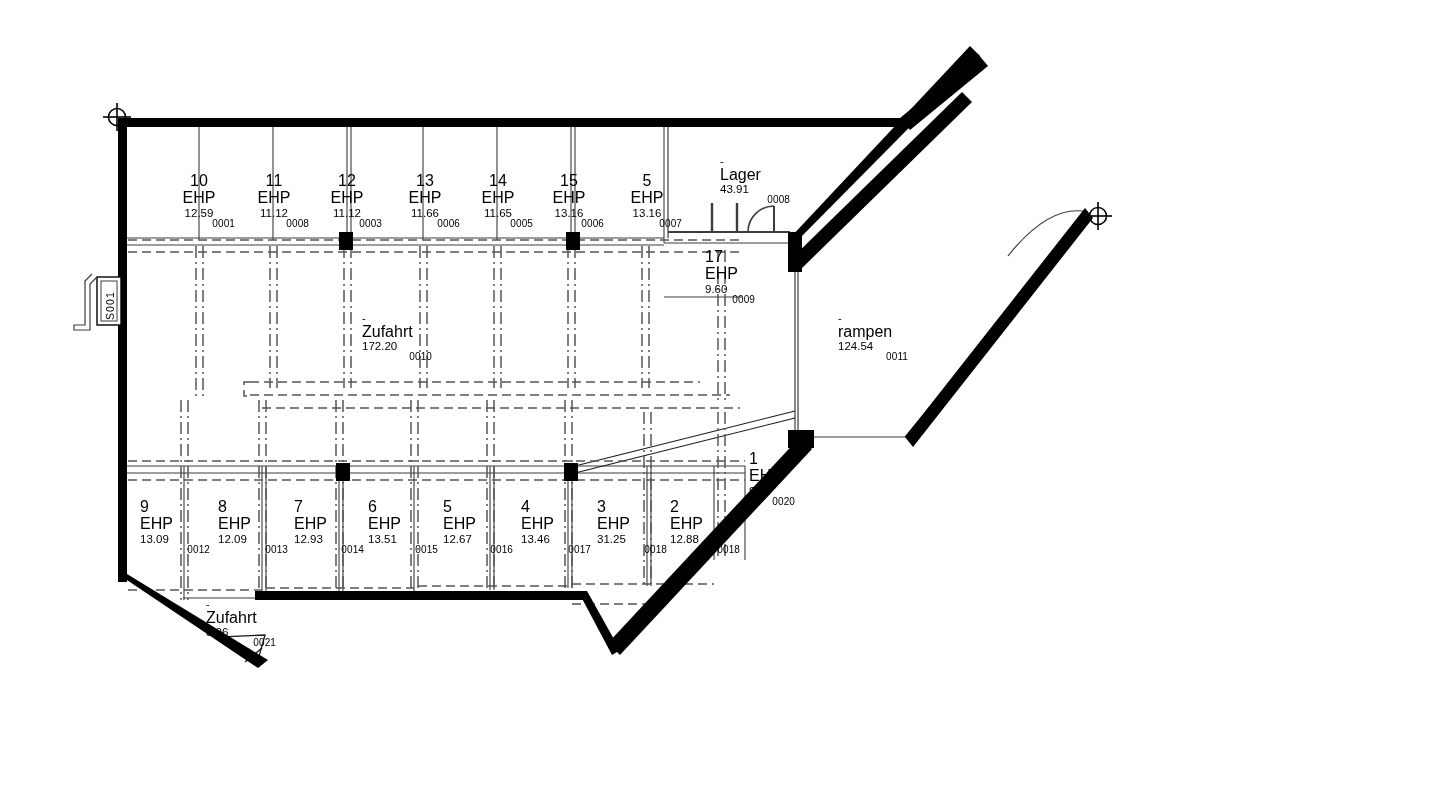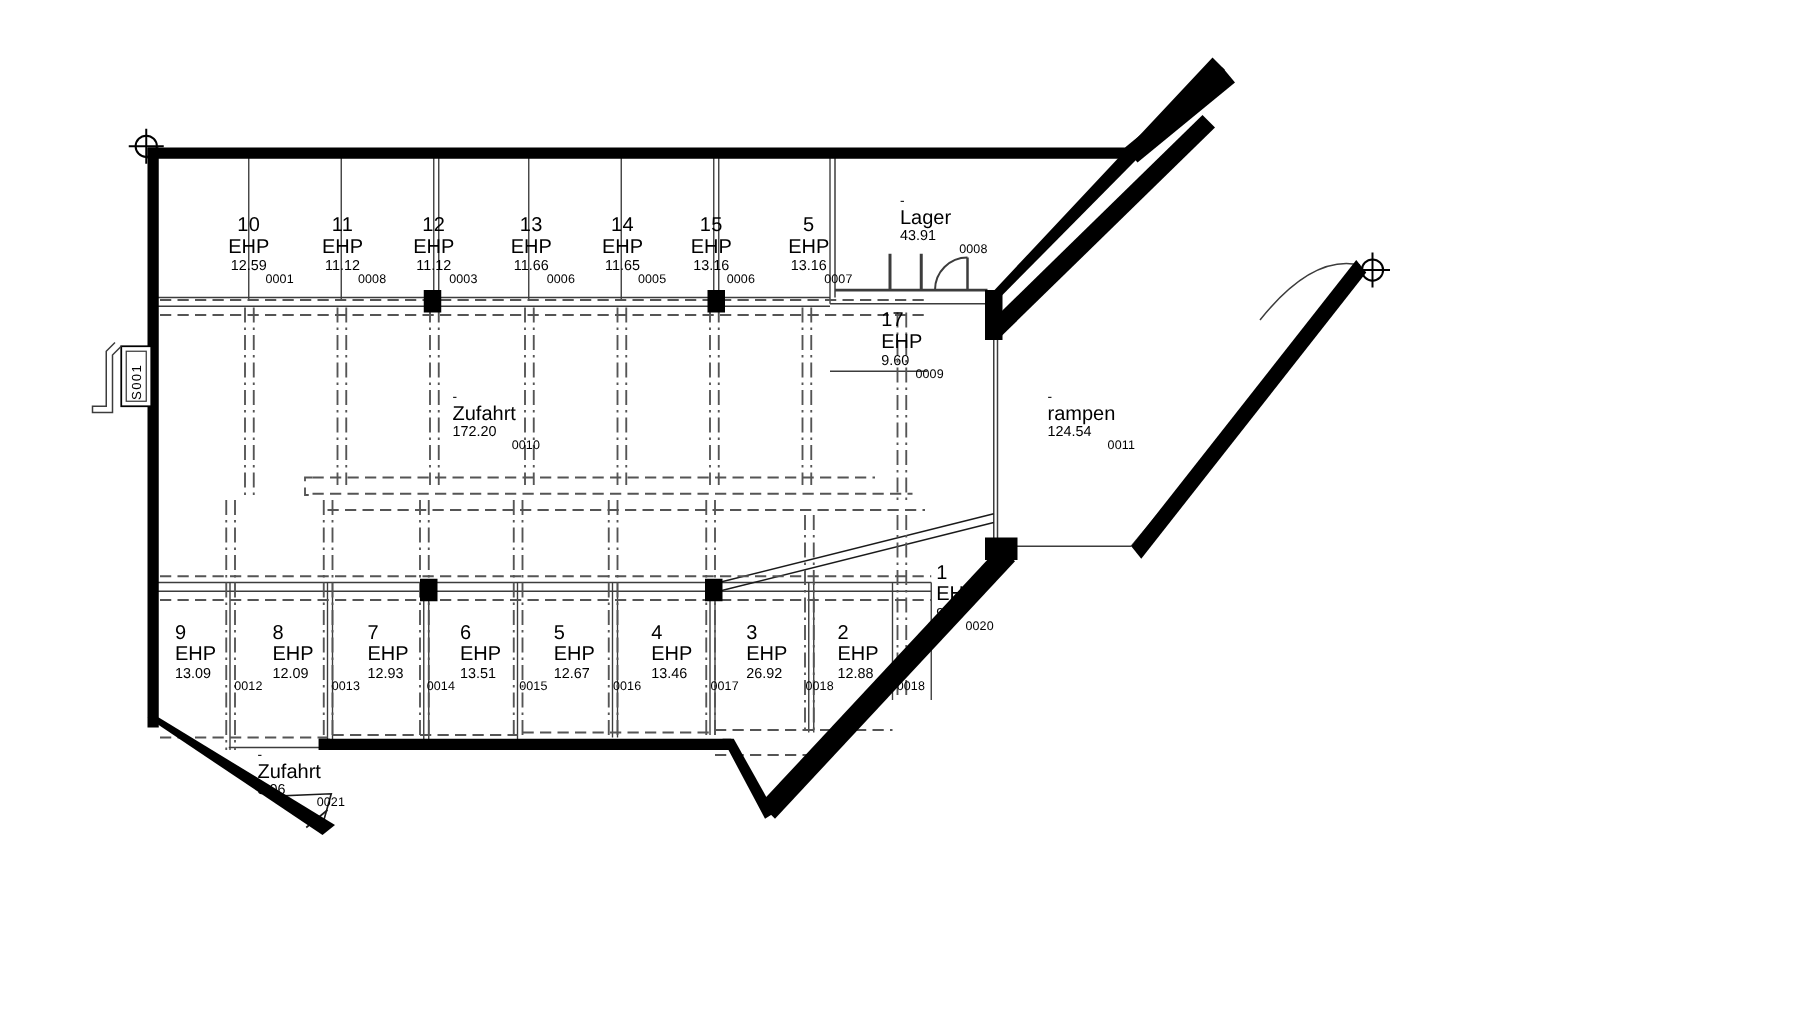--- a/index.html
+++ b/index.html
@@ -340,21 +340,21 @@
     </div>
     <div class="lbl left" style="left:521px; top:498px; width:70px;">
       <div class="num">4</div>
       <div class="typ">EHP</div>
       <div class="area">13.46</div>
       <div class="id">0017</div>
     </div>
     <div class="lbl left" style="left:597px; top:498px; width:70px;">
       <div class="num">3</div>
       <div class="typ">EHP</div>
-      <div class="area">26.92</div>
+      <div class="area">31.25</div>
       <div class="id">0018</div>
     </div>
     <div class="lbl left" style="left:670px; top:498px; width:70px;">
       <div class="num">2</div>
       <div class="typ">EHP</div>
       <div class="area">12.88</div>
       <div class="id">0018</div>
     </div>
   </div>
 

